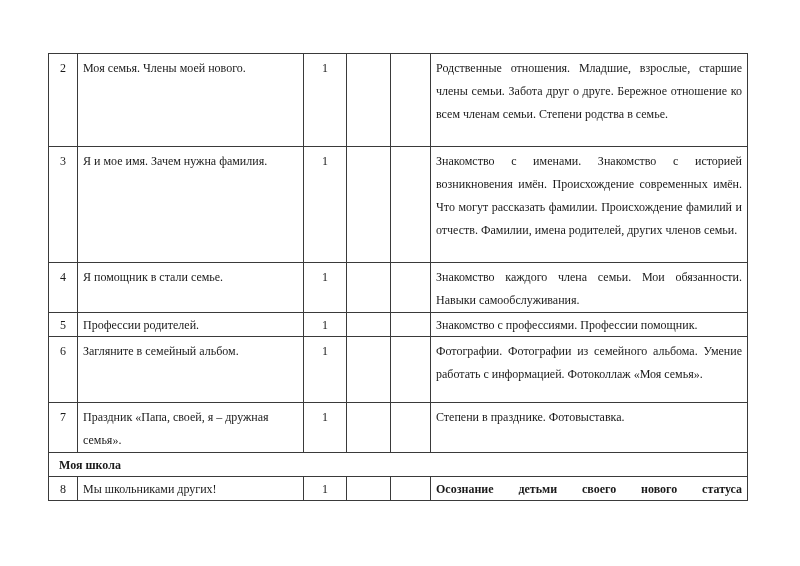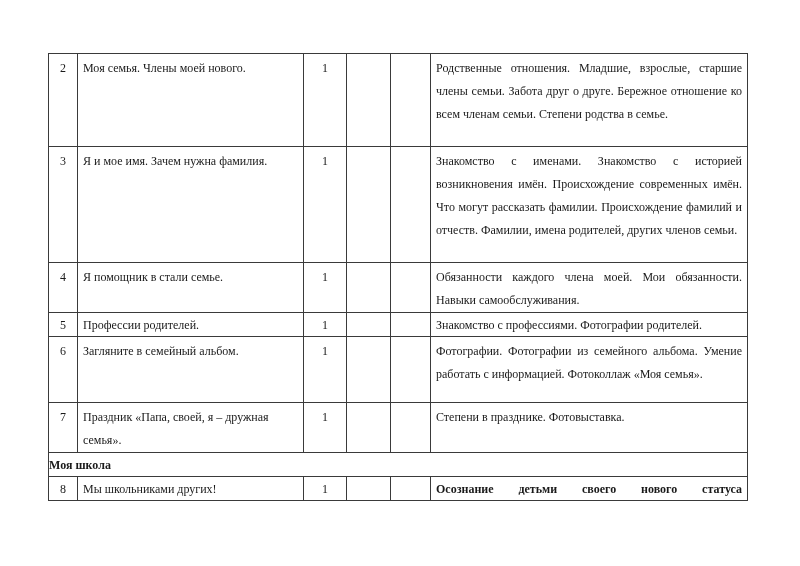--- a/index.html
+++ b/index.html
@@ -6,21 +6,21 @@
   body { width: 800px; height: 566px; position: relative; overflow: hidden;
          font-family: "Liberation Serif", "DejaVu Serif", serif; color: #1a1a1a; }
   table.plan { position: absolute; left: 48px; top: 53px; width: 699px;
                border-collapse: collapse; table-layout: fixed; font-size: 12px; }
   table.plan td { border: 1.3px solid #3a3a3a; vertical-align: top; padding: 3px 5px 0 5px;
                   line-height: 23px; overflow: hidden; }
   td.num { text-align: center; padding-left: 0; padding-right: 0; }
   td.hrs { text-align: center; }
   td.content { text-align: justify; text-align-last: left; }
   td.content.justify-last { text-align-last: justify; font-weight: bold; }
-  tr.section td { font-weight: bold; padding-left: 0; font-family: Liberation Serif, serif; }
+  tr.section td { font-weight: bold; padding-left: 10px; font-family: Liberation Serif, serif; }
 </style>
 </head>
 <body>
 
 <table class="plan">
   <colgroup>
     <col style="width:29px">
     <col style="width:226px">
     <col style="width:43px">
     <col style="width:44px">
@@ -43,29 +43,29 @@
       <td></td>
       <td></td>
       <td class="content">Знакомство с именами. Знакомство с историей возникновения имён. Происхождение современных имён. Что могут рассказать фамилии. Происхождение фамилий и отчеств. Фамилии, имена родителей, других членов семьи.</td>
     </tr>
     <tr style="height:44px">
       <td class="num">4</td>
       <td>Я помощник в стали семье.</td>
       <td class="hrs">1</td>
       <td></td>
       <td></td>
-      <td class="content">Обязанности каждого члена моей. Мои обязанности. Навыки самообслуживания.</td>
+      <td class="content">Знакомство каждого члена семьи. Мои обязанности. Навыки самообслуживания.</td>
     </tr>
     <tr style="height:24px">
       <td class="num" style="line-height:19px">5</td>
       <td style="line-height:19px">Профессии родителей.</td>
       <td class="hrs" style="line-height:19px">1</td>
       <td></td>
       <td></td>
-      <td class="content" style="line-height:19px">Знакомство с профессиями. Фотографии родителей.</td>
+      <td class="content" style="line-height:19px">Знакомство с профессиями. Профессии помощник.</td>
     </tr>
     <tr style="height:66px">
       <td class="num">6</td>
       <td>Загляните в семейный альбом.</td>
       <td class="hrs">1</td>
       <td></td>
       <td></td>
       <td class="content">Фотографии. Фотографии из семейного альбома. Умение работать с информацией. Фотоколлаж «Моя семья».</td>
     </tr>
     <tr style="height:50px">

